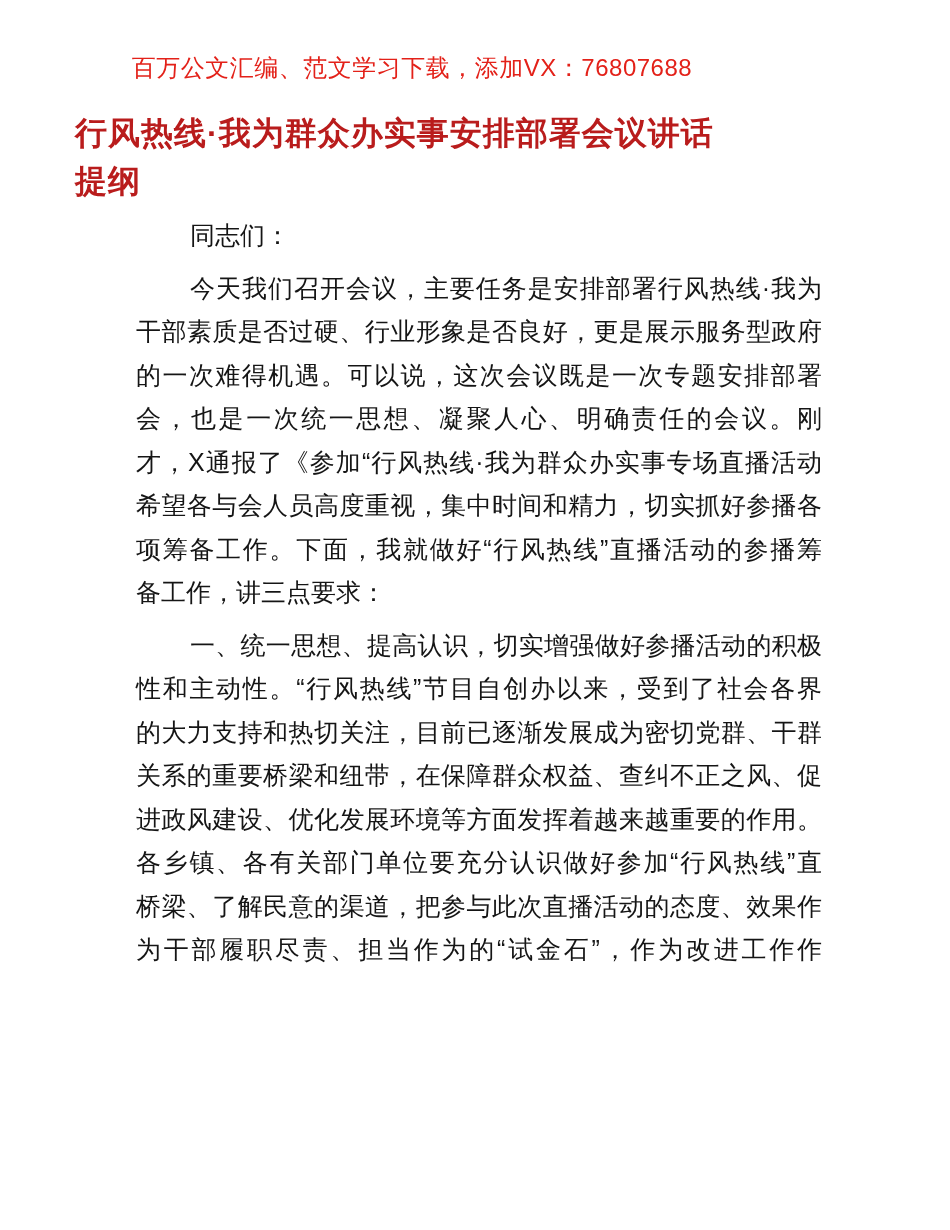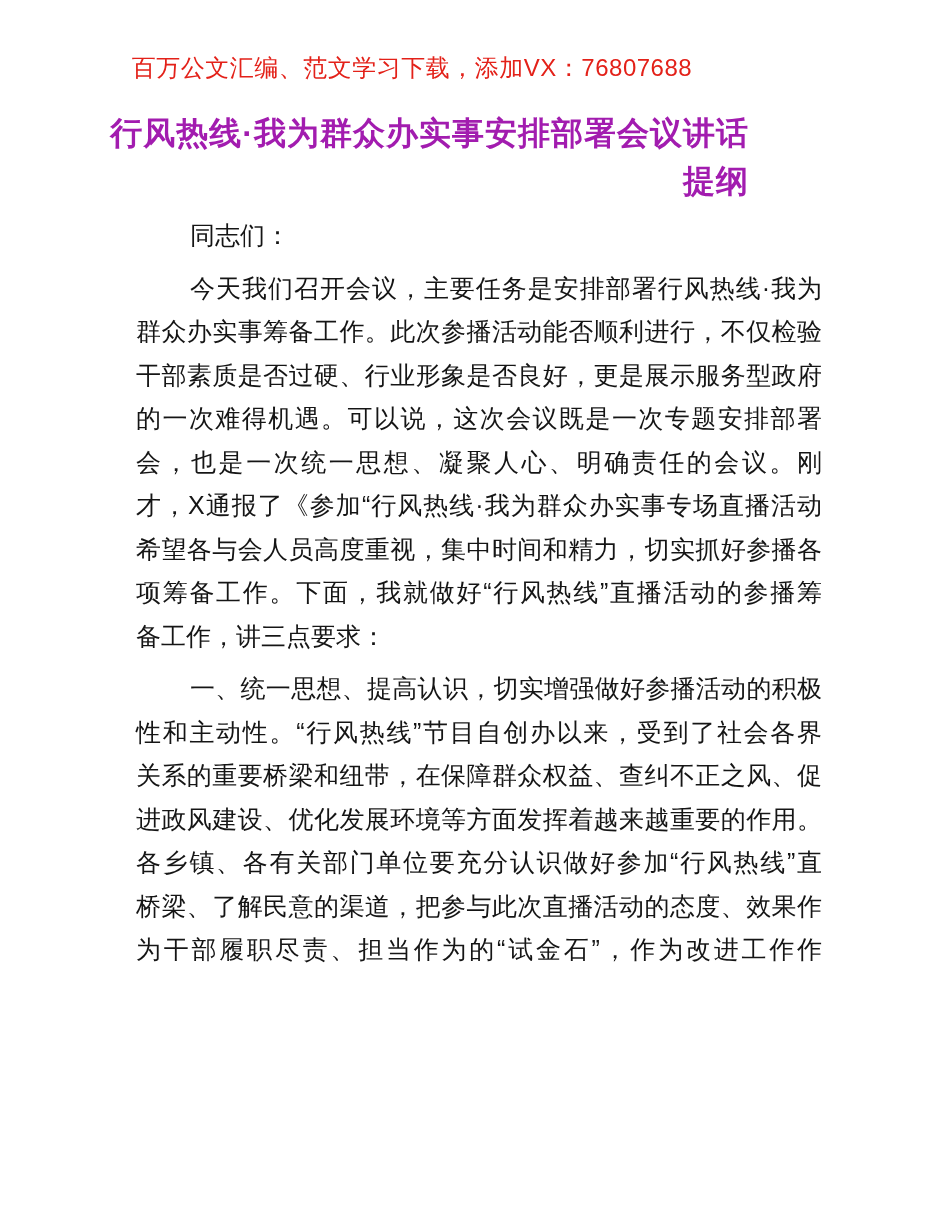--- a/index.html
+++ b/index.html
@@ -25,25 +25,25 @@
     font-size: 24px;
     line-height: 30px;
     font-weight: 400;
     letter-spacing: 0.5px;
   }
   .doc-title {
     position: absolute;
     top: 109px;
     left: 75px;
     right: 75px;
-    text-align: right;
+    text-align: left;
     font-size: 32px;
     line-height: 48px;
     font-weight: 700;
-    color: #a21caf;
+    color: #b91c1c;
     letter-spacing: 1px;
   }
   .doc-body {
     position: absolute;
     left: 136px;
     top: 214px;
     width: 686px;
     font-size: 25px;
     line-height: 43.5px;
     color: #151515;
@@ -71,32 +71,32 @@
     <div>行风热线·我为群众办实事安排部署会议讲话</div>
     <div>提纲</div>
   </div>
 
   <div class="doc-body" id="doc-body" style="color: rgb(21, 21, 21);">
       <div class="paragraph">
         <div class="line indent">同志们：</div>
       </div>
       <div class="paragraph">
         <div class="line indent fill">今天我们召开会议，主要任务是安排部署行风热线·我为</div>
-        <div class="line fill">群众办实事筹备工作。此次参播活动能否顺利进行，不仅检验</div>
         <div class="line fill">干部素质是否过硬、行业形象是否良好，更是展示服务型政府</div>
         <div class="line fill">的一次难得机遇。可以说，这次会议既是一次专题安排部署</div>
         <div class="line fill">会，也是一次统一思想、凝聚人心、明确责任的会议。刚</div>
         <div class="line fill">才，X通报了《参加“行风热线·我为群众办实事专场直播活动</div>
         <div class="line fill">希望各与会人员高度重视，集中时间和精力，切实抓好参播各</div>
         <div class="line fill">项筹备工作。下面，我就做好“行风热线”直播活动的参播筹</div>
         <div class="line">备工作，讲三点要求：</div>
       </div>
       <div class="paragraph">
         <div class="line indent fill">一、统一思想、提高认识，切实增强做好参播活动的积极</div>
         <div class="line fill">性和主动性。“行风热线”节目自创办以来，受到了社会各界</div>
+        <div class="line fill">的大力支持和热切关注，目前已逐渐发展成为密切党群、干群</div>
         <div class="line fill">关系的重要桥梁和纽带，在保障群众权益、查纠不正之风、促</div>
         <div class="line fill">进政风建设、优化发展环境等方面发挥着越来越重要的作用。</div>
         <div class="line fill">各乡镇、各有关部门单位要充分认识做好参加“行风热线”直</div>
         <div class="line fill">桥梁、了解民意的渠道，把参与此次直播活动的态度、效果作</div>
         <div class="line fill">为干部履职尽责、担当作为的“试金石”，作为改进工作作</div>
       </div>
     </div>
 </div>
 
 </body></html>

